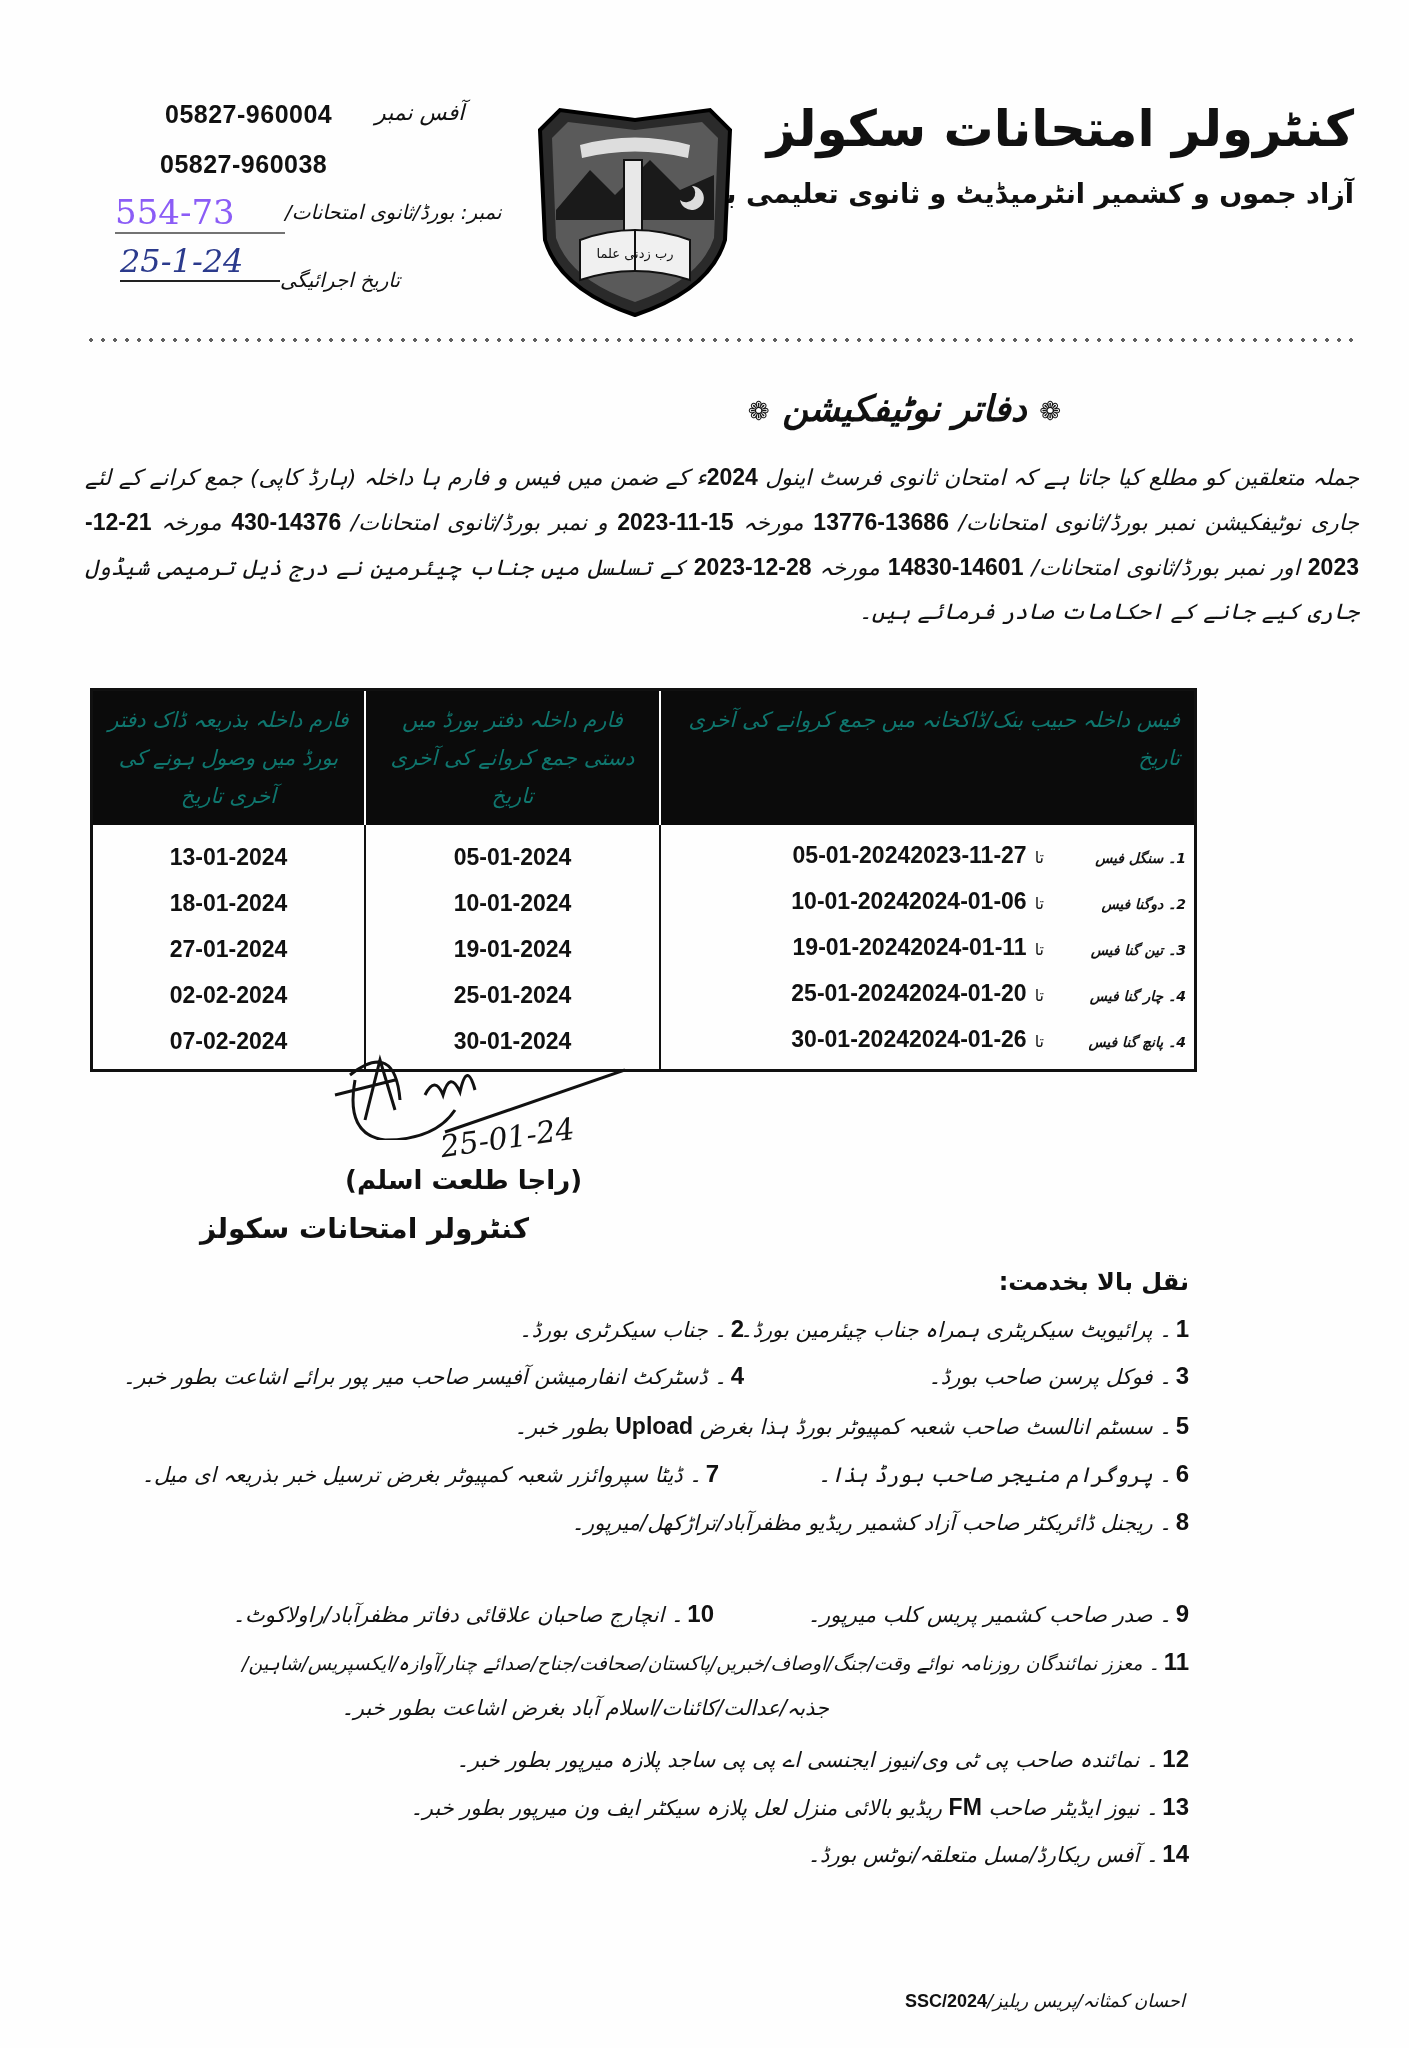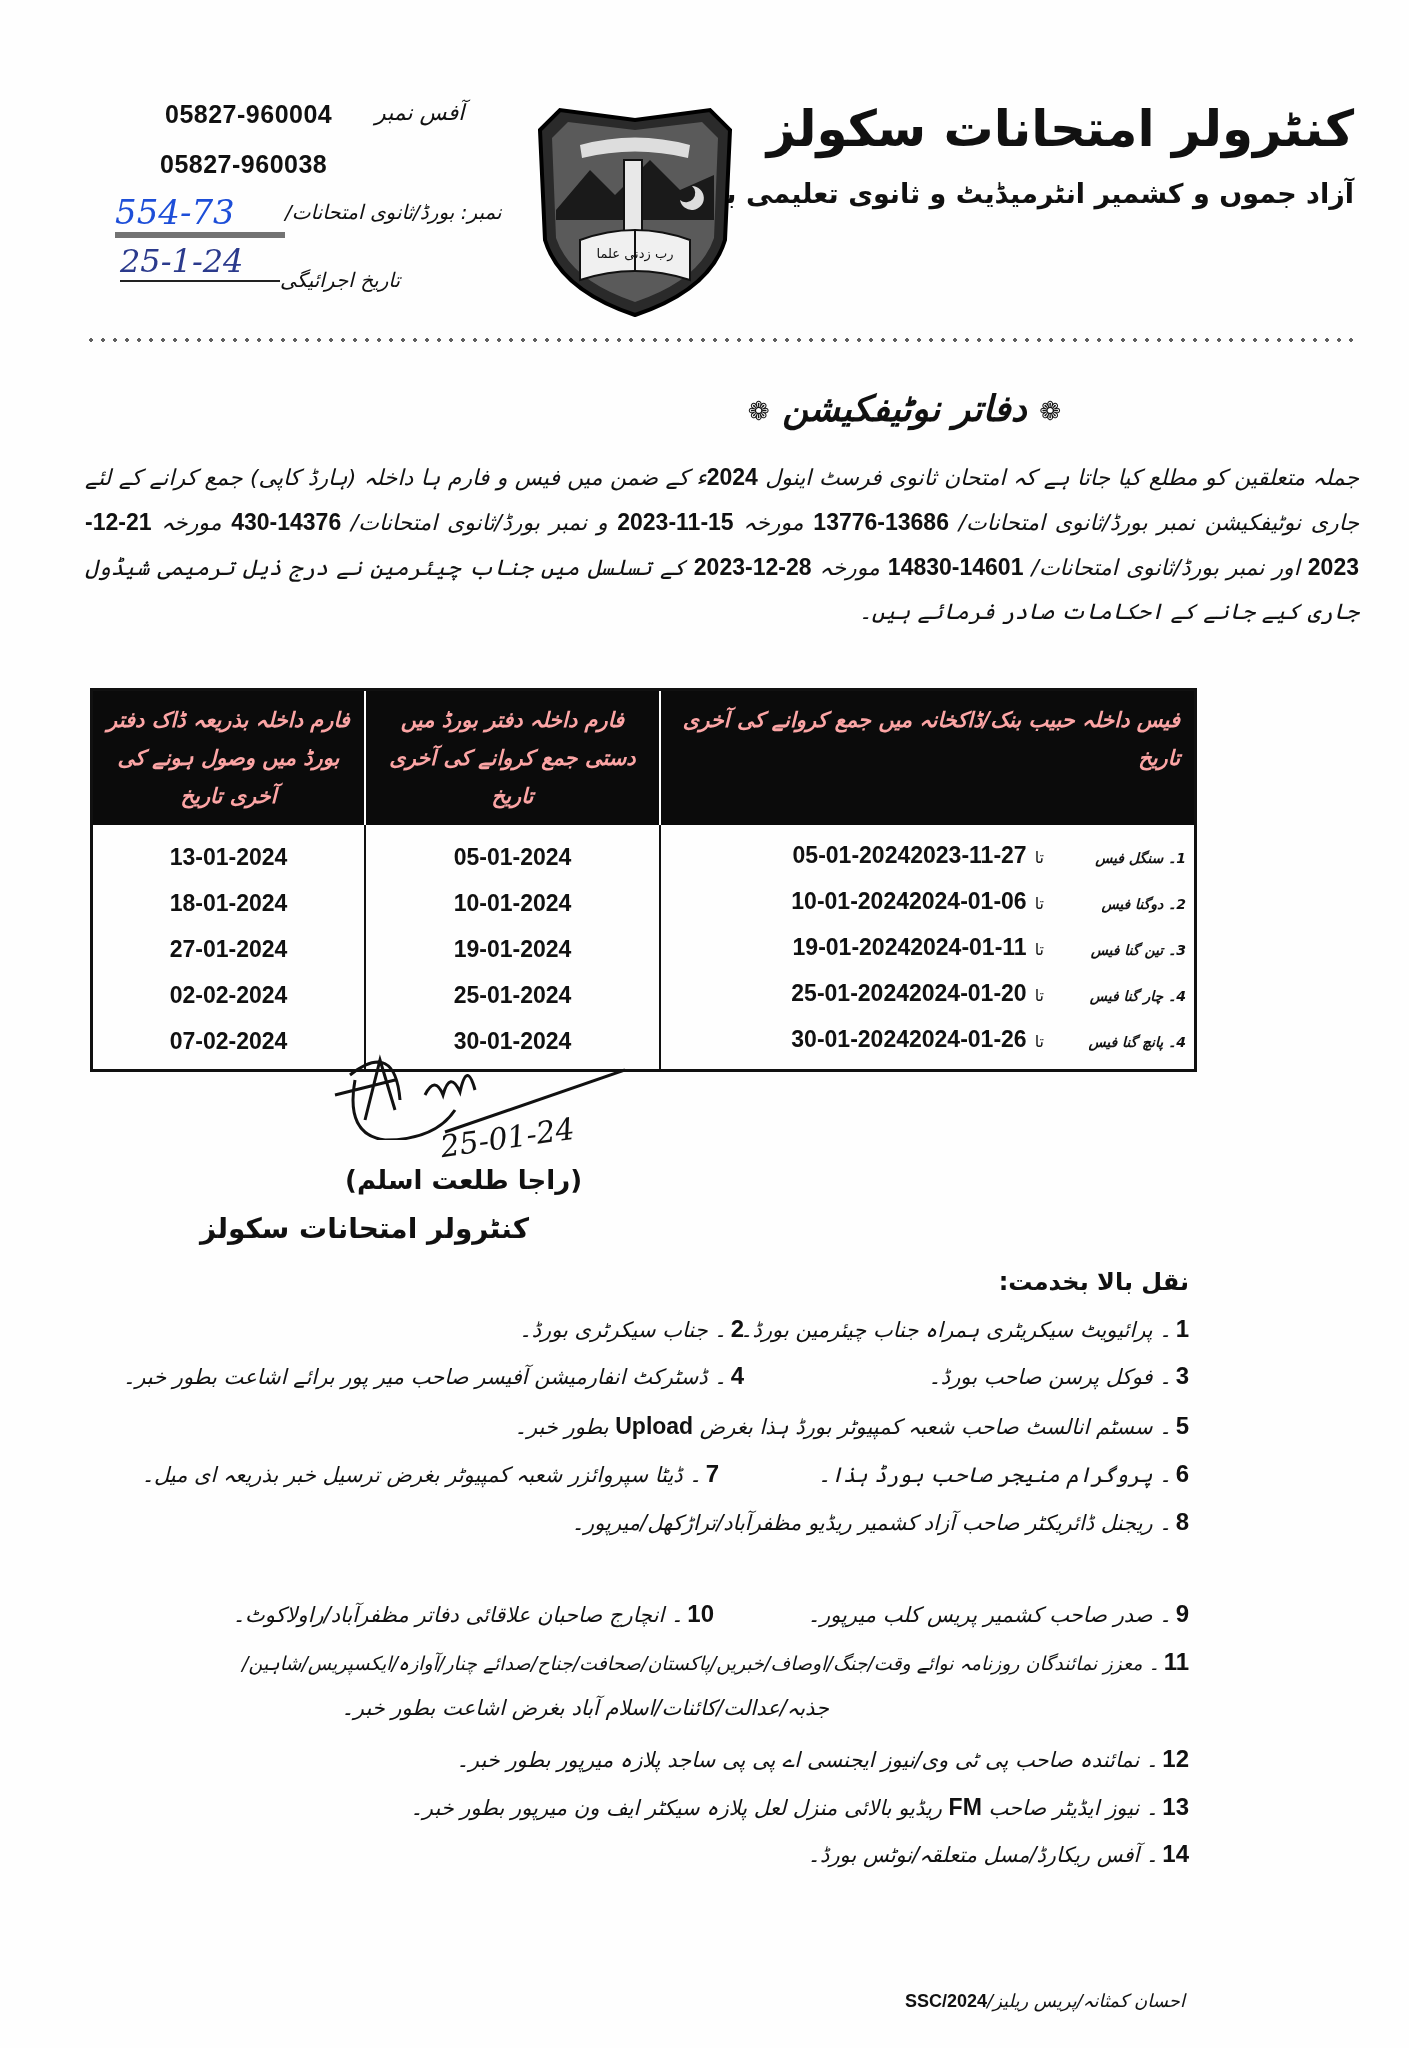--- a/index.html
+++ b/index.html
@@ -12,39 +12,39 @@
 
   
   .hdr-title { position: absolute; right: 55px; top: 100px; font-size: 50px; font-weight: bold; letter-spacing: 1px; }
   .hdr-sub { position: absolute; right: 55px; top: 178px; font-size: 27px; font-weight: bold; }
   .logo { position: absolute; left: 520px; top: 90px; width: 230px; height: 240px; }
   .phone { position: absolute; font-family: "Liberation Sans", sans-serif; font-weight: bold; font-size: 25px; letter-spacing: 0.5px; }
   .phone1 { left: 165px; top: 100px; }
   .phone2 { left: 160px; top: 150px; }
   .office-label { position: absolute; left: 375px; top: 100px; font-size: 22px; font-style: italic; }
   .ref-label { position: absolute; left: 285px; top: 200px; font-size: 20px; font-style: italic; }
-  .ref-val { position: absolute; left: 115px; top: 192px; font-size: 34px; font-family: "DejaVu Serif", serif; font-style: italic; color: #1d4ed8; width: 170px; border-bottom: 6px solid #737373; }
+  .ref-val { position: absolute; left: 115px; top: 192px; font-size: 34px; font-family: "DejaVu Serif", serif; color: #8b5cf6; width: 170px; border-bottom: 2px solid #737373; }
   .date-label { position: absolute; left: 280px; top: 268px; font-size: 20px; font-style: italic; }
   .date-val { position: absolute; left: 120px; top: 242px; font-size: 32px; font-family: "DejaVu Serif", serif; font-style: italic; color: #2b3a8c; width: 160px; border-bottom: 2px solid #222; }
 
   .sep { position: absolute; left: 85px; right: 50px; top: 335px; height: 10px;
     background-image: radial-gradient(circle at 50% 50%, #444 1.6px, transparent 2px);
     background-size: 12px 10px; opacity: 0.85; }
 
   
   .notif-title { position: absolute; left: 0; right: 0; top: 388px; text-align: center; padding-left: 400px; font-size: 36px; font-weight: bold; font-style: italic; }
   .orn { font-size: 26px; vertical-align: middle; }
 
   
   .para { position: absolute; left: 85px; right: 50px; top: 455px; font-size: 22px; line-height: 44px; text-align: justify; font-style: italic; }
   .para b { font-family: "Liberation Sans", sans-serif; font-style: normal; font-size: 23px; }
 
   
   .sched { position: absolute; left: 90px; top: 688px; width: 1107px; border-collapse: collapse; border: 3px solid #111; direction: rtl; }
-  .sched th { background: #0b0b0b; color: #fca5a5; font-size: 21px; font-weight: bold; font-style: italic; padding: 10px 14px; vertical-align: top; line-height: 38px; border-left: 2px solid #fff; }
+  .sched th { background: #0b0b0b; color: #0f766e; font-size: 21px; font-weight: normal; font-style: italic; padding: 10px 14px; vertical-align: top; line-height: 38px; border-left: 2px solid #fff; }
   .sched th.c-fee { width: 505px; text-align: right; }
   .sched th.c-hand { width: 265px; text-align: center; }
   .sched th.c-post { text-align: center; border-left: none; }
   .sched td { font-family: "Liberation Sans", sans-serif; font-weight: bold; font-size: 23px; text-align: center; padding: 5px 8px; border-left: 2px solid #111; line-height: 33px; }
   .sched tr.first td { padding-top: 14px; }
   .sched tr.last td { padding-bottom: 10px; }
   .fee-cell { text-align: right !important; white-space: nowrap; }
   .fee-name { font-family: "DejaVu Sans", sans-serif; font-style: italic; font-size: 14px; margin-left: 14px; display: inline-block; min-width: 120px; text-align: right; }
   .fee-range { direction: ltr; display: inline-block; }
   .ta { font-family: "DejaVu Sans", sans-serif; font-size: 16px; margin: 0 8px; font-weight: normal; text-align: right; }

